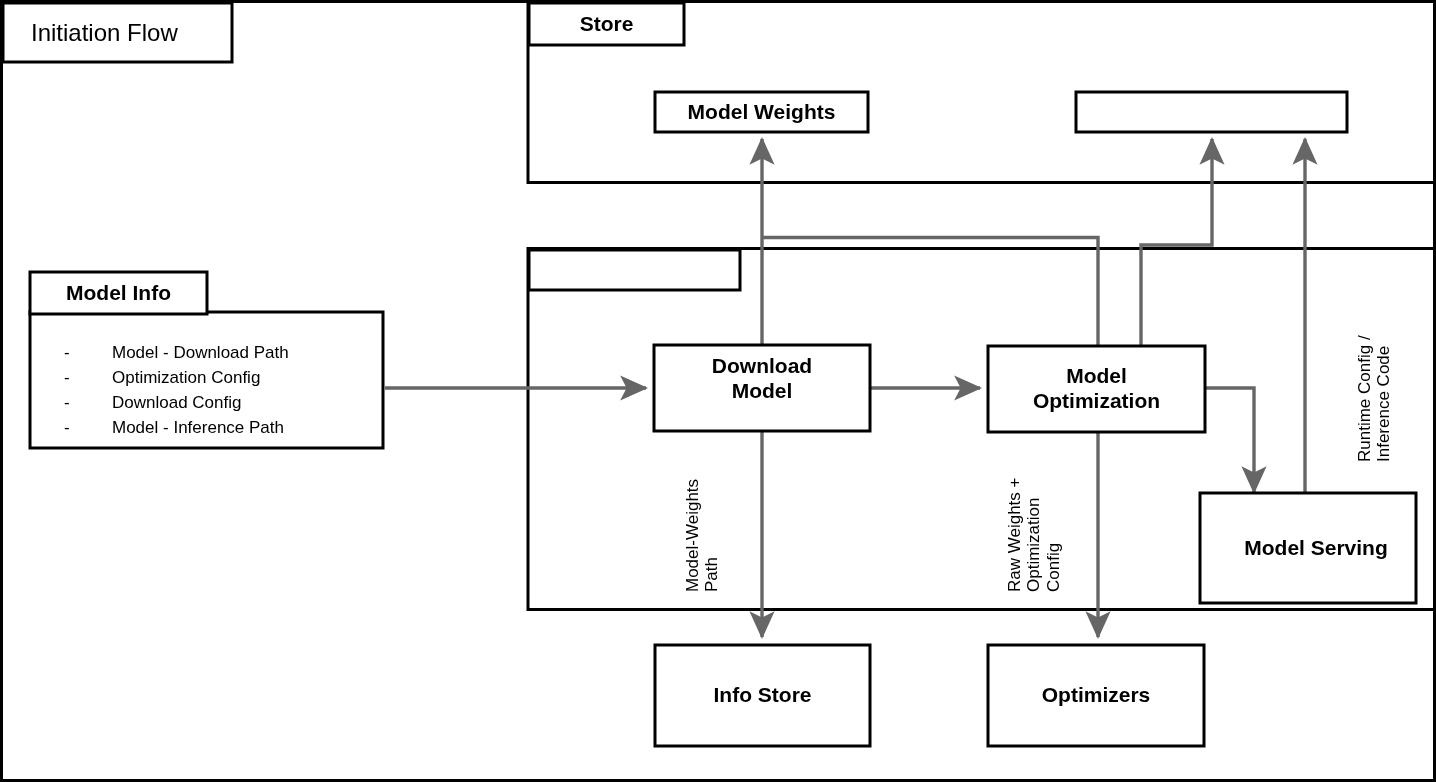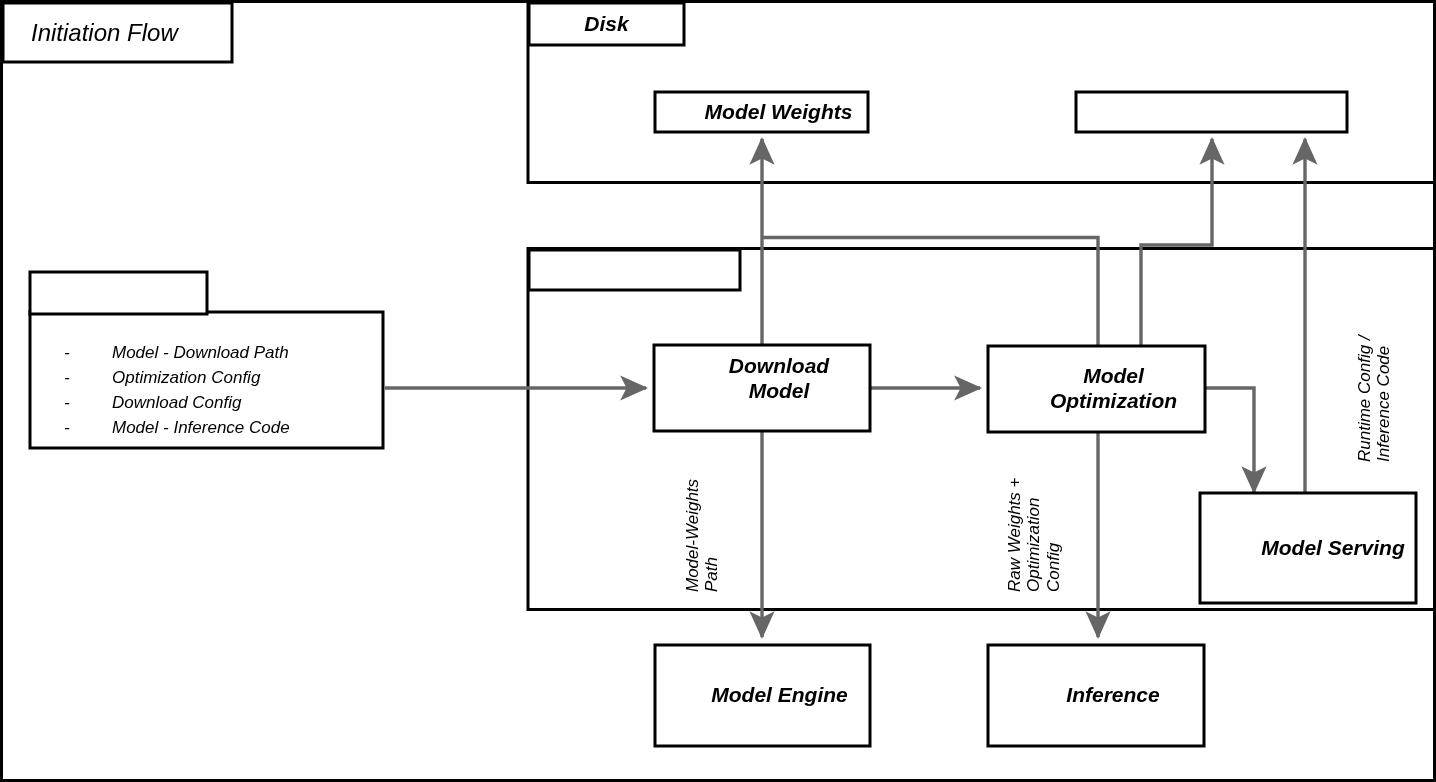--- a/index.html
+++ b/index.html
@@ -9,40 +9,38 @@
   }
   body {
     font-family: "Liberation Sans", sans-serif;
   }
   #canvas {
     position: relative;
     width: 1436px;
     height: 782px;
     background: #c2410c;
     overflow: hidden;
-    font-style: italic;
   }
   svg.layer {
     position: absolute;
     left: 0;
     top: 0;
     width: 1436px;
     height: 782px;
   }
   .box-label {
     position: absolute;
     display: flex;
     align-items: center;
     justify-content: center;
     text-align: center;
     font-weight: bold;
     color: #000000;
     line-height: 1.18;
     pointer-events: none;
-    margin-left: 17px;
   }
   .tab-label {
     position: absolute;
     display: flex;
     align-items: center;
     justify-content: center;
     font-weight: bold;
     color: #000000;
     pointer-events: none;
   }
@@ -133,57 +131,58 @@
       <rect x="988" y="346" width="217" height="86" fill="#ffffff" stroke="#000000" stroke-width="3"></rect>
       <rect x="1200" y="493" width="216" height="110" fill="#ffffff" stroke="#000000" stroke-width="3"></rect>
 
       <rect x="655" y="645" width="215" height="101" fill="#ffffff" stroke="#000000" stroke-width="3"></rect>
       <rect x="988" y="645" width="216" height="101" fill="#ffffff" stroke="#000000" stroke-width="3"></rect>
     </g>
   </svg>
 
   <div class="tab-label regular" style="left:3px; top:3px; width:229px; height:59px; font-size:24px; justify-content:flex-start; padding-left:28px; box-sizing:border-box;">Initiation Flow</div>
 
-  <div class="tab-label" style="left:529px; top:3px; width:155px; height:42px; font-size:21px;">Disk</div>
+  <div class="tab-label" style="left:529px; top:3px; width:155px; height:42px; font-size:21px;">Store</div>
 
 
+  <div class="tab-label" style="left:30px; top:272px; width:177px; height:42px; font-size:21px;">Model Info</div>
 
   <div class="info-list" style="left:64px; top:340px; width:310px;">
     <div class="info-row">
       <span class="info-dash">-</span>
       <span>Model - Download Path</span>
     </div>
     <div class="info-row">
       <span class="info-dash">-</span>
       <span>Optimization Config</span>
     </div>
     <div class="info-row">
       <span class="info-dash">-</span>
       <span>Download Config</span>
     </div>
     <div class="info-row">
       <span class="info-dash">-</span>
-      <span>Model - Inference Code</span>
+      <span>Model - Inference Path</span>
     </div>
   </div>
 
   <div class="box-label" style="left:655px; top:92px; width:213px; height:40px; font-size:21px;">Model Weights</div>
 
 
   <div class="box-label" style="left:654px; top:336px; width:216px; height:86px; font-size:21px; white-space:pre-line;">Download
 Model</div>
 
   <div class="box-label" style="left:988px; top:346px; width:217px; height:86px; font-size:21px; white-space:pre-line;">Model
 Optimization</div>
 
   <div class="box-label" style="left:1200px; top:493px; width:216px; height:110px; font-size:21px;padding-left:8px;">Model Serving</div>
 
-  <div class="box-label" style="left:655px; top:645px; width:215px; height:101px; font-size:21px;">Model Engine</div>
+  <div class="box-label" style="left:655px; top:645px; width:215px; height:101px; font-size:21px;">Info Store</div>
 
-  <div class="box-label" style="left:988px; top:645px; width:216px; height:101px; font-size:21px;">Inference</div>
+  <div class="box-label" style="left:988px; top:645px; width:216px; height:101px; font-size:21px;">Optimizers</div>
 
   <div class="edge-label" style="left:683px; top:592px; font-size:17px;">Model-Weights
 Path</div>
 
   <div class="edge-label" style="left:1005px; top:592px; font-size:17px;">Raw Weights +
 Optimization
 Config</div>
 
   <div class="edge-label" style="left:1355px; top:462px; font-size:17px;">Runtime Config /
 Inference Code</div>

